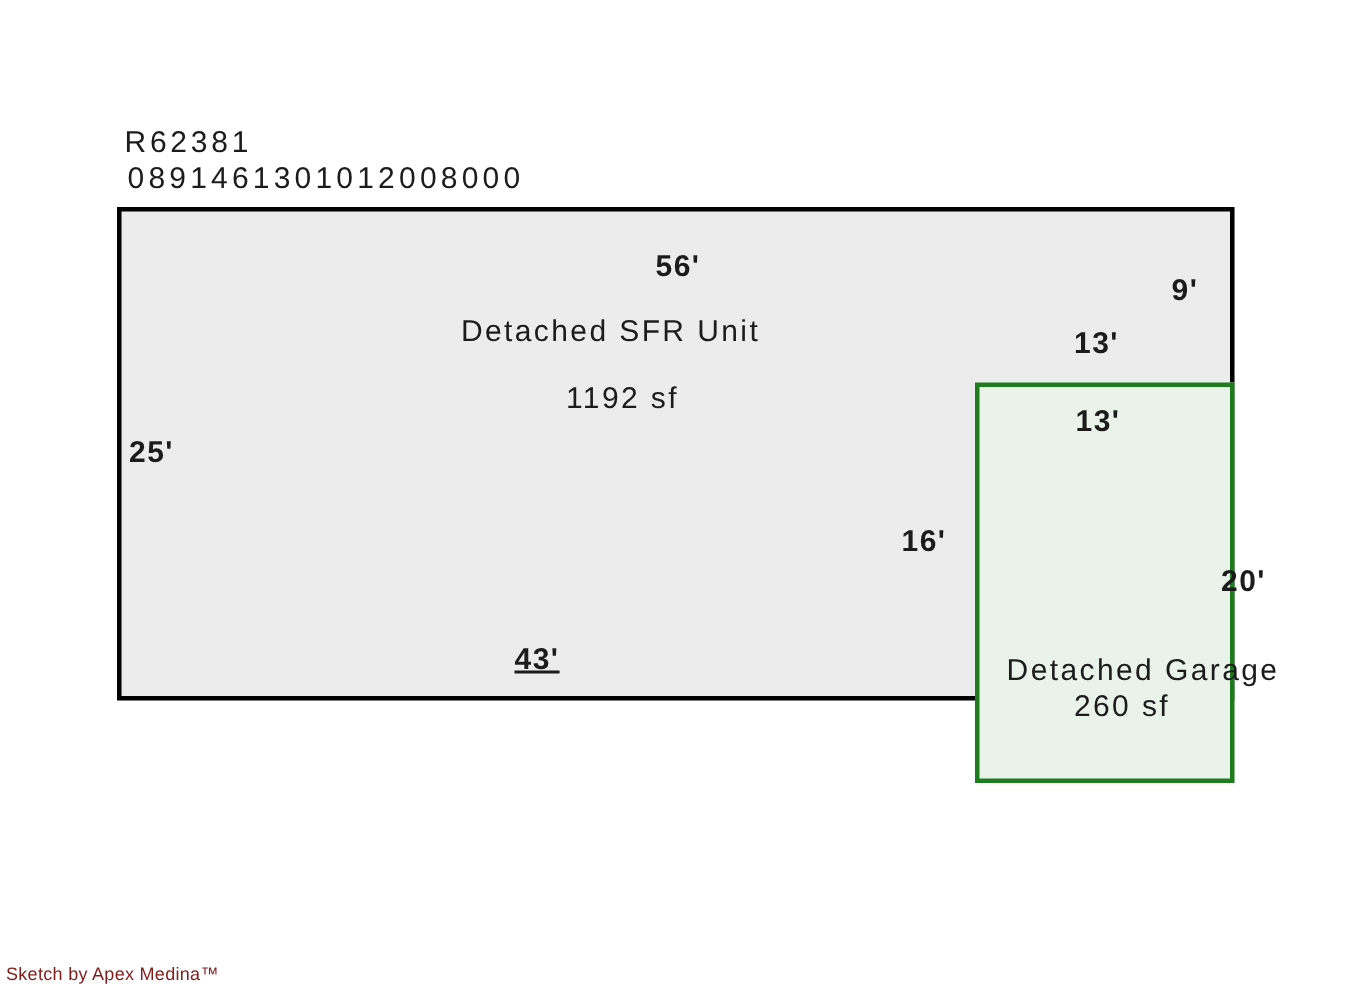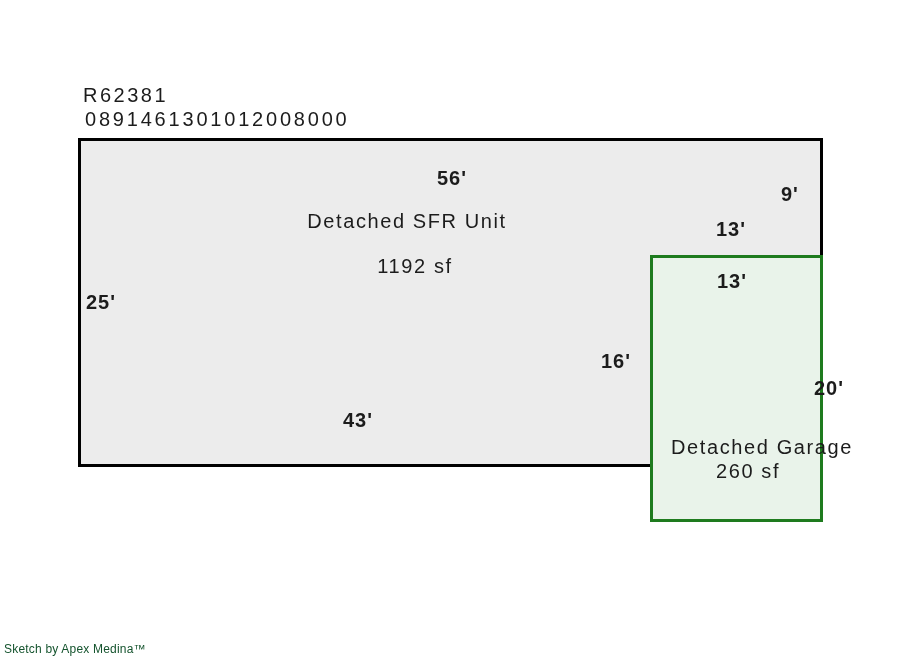--- a/index.html
+++ b/index.html
@@ -56,42 +56,42 @@
     border: 3px solid #1e7b1e;
     background: #e9f3ea;
     z-index: 2;
   }
   .lbl.z {
     z-index: 3;
   }
   .credit {
     font-size: 12px;
     letter-spacing: 0.2px;
-    color: #14532d;
+    color: #7f1d1d;
   }
 </style>
 </head>
 <body>
 
 <div class="canvas">
 
   <div class="lbl hdr" style="left:83px; top:85px;">R62381</div>
   <div class="lbl hdr" style="left:85px; top:109px; letter-spacing:2.8px;">0891461301012008000</div>
 
   <div class="outline main-unit"></div>
   <div class="outline garage"></div>
 
   <div class="lbl dim ctr z" style="left:452px; top:168px;">56'</div>
   <div class="lbl bname ctr z" style="left:407px; top:211px;">Detached SFR Unit</div>
   <div class="lbl bname ctr z" style="left:415px; top:256px;">1192 sf</div>
   <div class="lbl dim z" style="left:781px; top:184px;">9'</div>
   <div class="lbl dim z" style="left:716px; top:219px;">13'</div>
   <div class="lbl dim z" style="left:86px; top:292px;">25'</div>
   <div class="lbl dim z" style="left:601px; top:351px;">16'</div>
-  <div class="lbl dim z" style="left:343px; top:410px;">43'</div>
+  <div class="lbl dim z" style="left:343px; top:430px;text-decoration:underline;">43'</div>
 
   <div class="lbl dim z" style="left:717px; top:271px;">13'</div>
   <div class="lbl dim z" style="left:794px; top:378px;margin-left:20px;">20'</div>
   <div class="lbl bname ctr z" style="left:762px; top:437px;">Detached Garage</div>
   <div class="lbl bname ctr z" style="left:748px; top:461px;">260 sf</div>
 
   <div class="lbl credit" style="left:4px; top:643px;">Sketch by Apex Medina™</div>
 
 </div>
 

